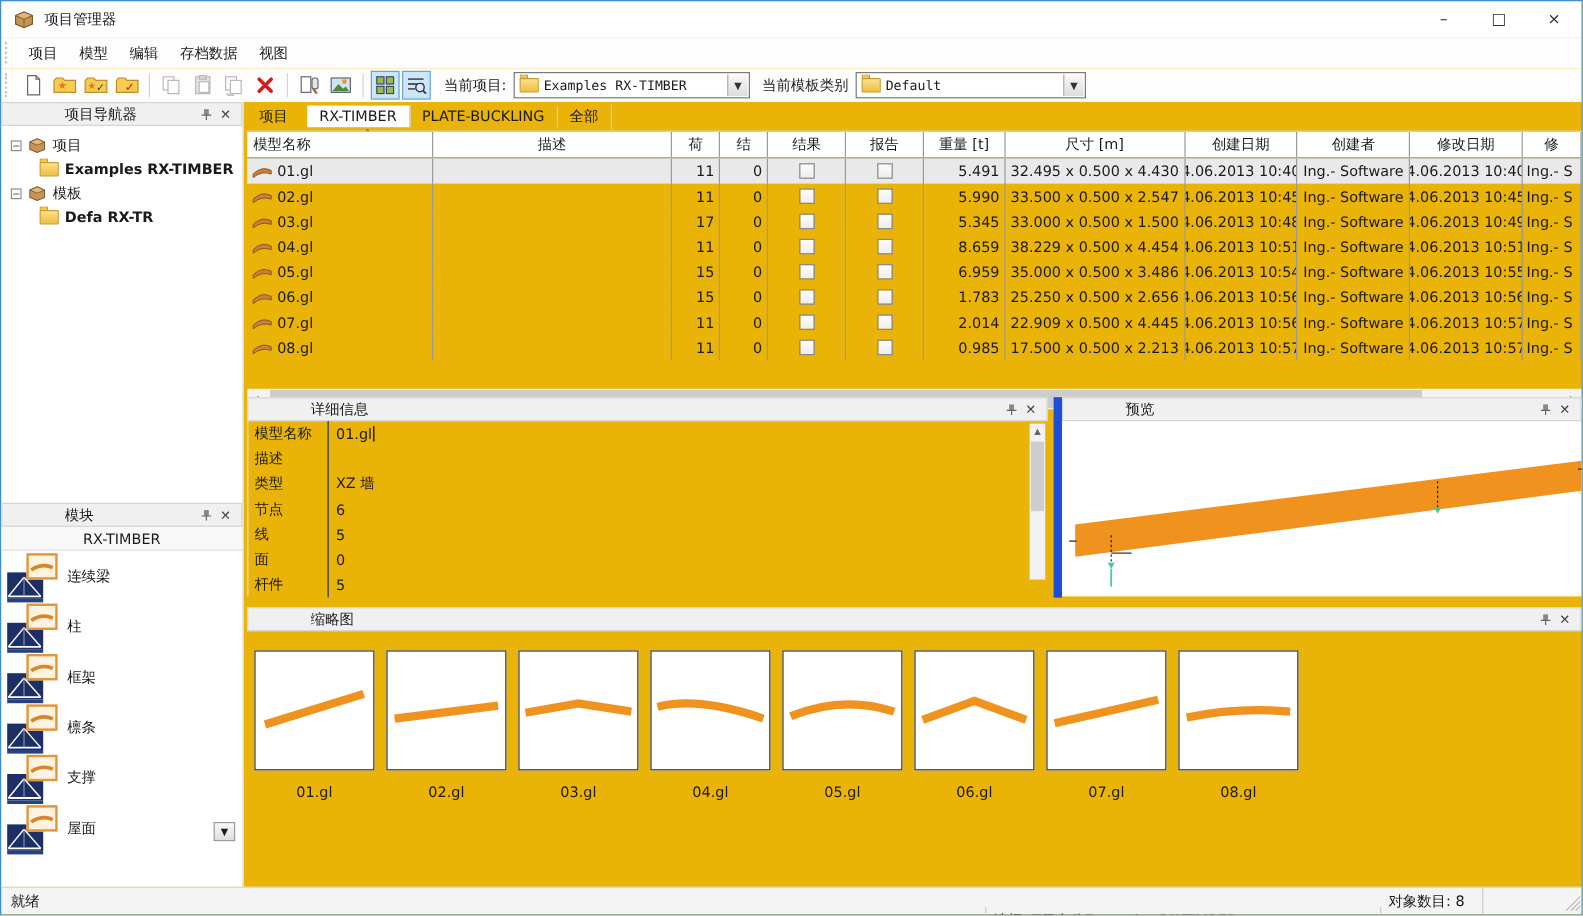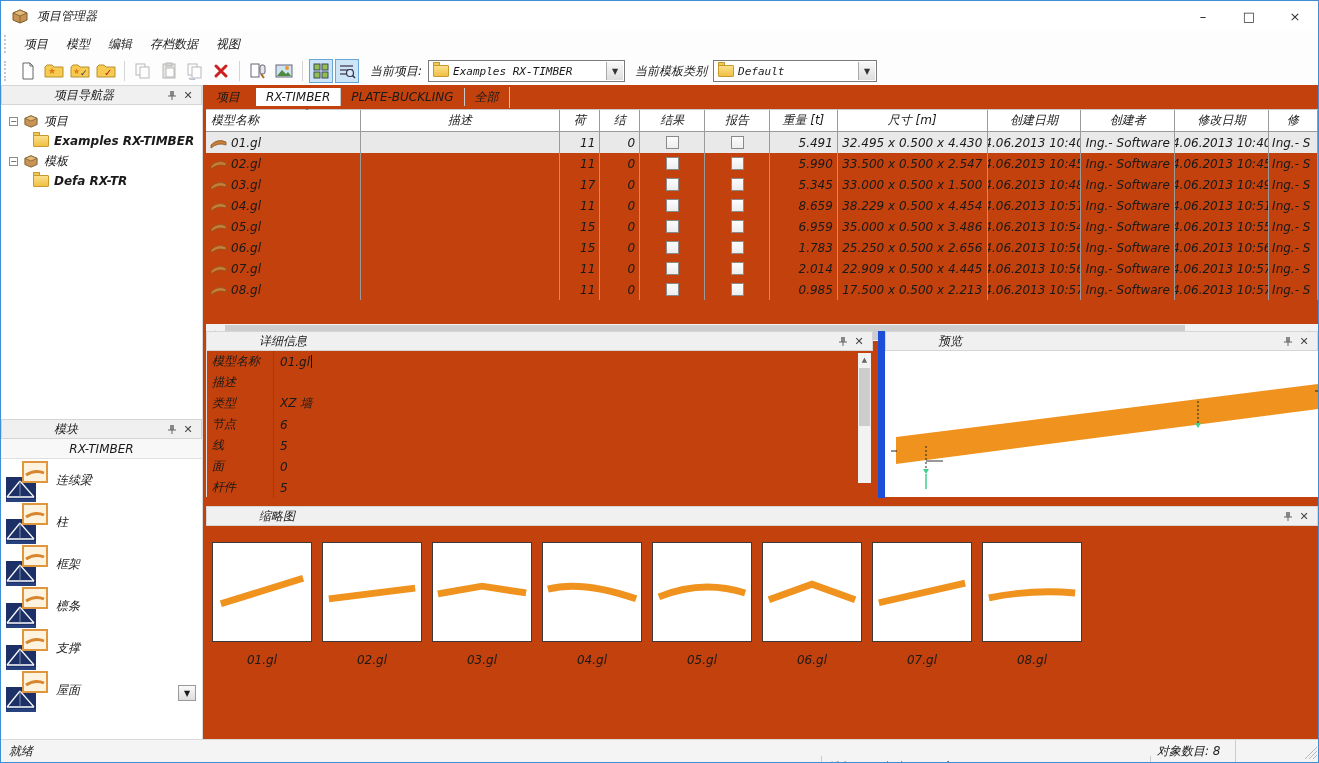--- a/index.html
+++ b/index.html
@@ -1,17 +1,17 @@
 <!DOCTYPE html>
 <html><head>
 <meta charset="utf-8">
 <style>
   * { margin:0; padding:0; box-sizing:border-box; }
   html,body { width:1319px; height:763px; font-family:"DejaVu Sans","Liberation Sans",sans-serif; font-size:12px; color:#1a1a1a; background:#fff; }
-  .window { position:relative; width:1319px; height:763px; border:1px solid #3f8fd6; background:#c2410c; overflow:hidden;font-style:italic; }
+  .window { position:relative; width:1319px; height:763px; border:1px solid #3f8fd6; background:#eab308; overflow:hidden; }
 
   
   .titlebar { position:absolute; left:0; top:0; width:100%; height:30px; background:#fff; display:flex; align-items:center; }
   .titlebar .appicon { margin-left:10px; width:18px; height:16px; }
   .titlebar .title { margin-left:8px; font-size:12px; }
   .winbtns { position:absolute; right:0; top:0; height:30px; display:flex; }
   .winbtn { width:46px; height:30px; display:flex; align-items:center; justify-content:center; font-size:13px; color:#333; }
 
   
   .menubar { position:absolute; left:0; top:30px; width:100%; height:26px; background:#fdfdfd; display:flex; align-items:center; padding-left:14px; }
@@ -22,21 +22,21 @@
   .toolbar { position:absolute; left:0; top:56px; width:100%; height:28px; background:#fdfdfd; display:flex; align-items:center; padding-left:14px; }
   .tbtn { width:24px; height:24px; display:flex; align-items:center; justify-content:center; margin:0 1px; border:1px solid transparent; }
   .tbtn.disabled { opacity:.45; filter:grayscale(60%); }
   .tbtn.toggled { background:#cde6f7; border:1px solid #66a7d8; }
   .tsep { width:1px; height:20px; background:#d4d4d4; margin:0 5px; }
   .tlabel { margin:0 6px 0 10px; white-space:nowrap; }
   .combo { display:flex; align-items:center; height:22px; border:1px solid #7a7a7a; background:#fff; position:relative; padding-left:4px; }
   .combo .folder16 { margin-right:4px; }
   .combo .cval { font-family:"DejaVu Sans Mono","Liberation Mono",monospace; font-size:11px; }
   .combo .drop { position:absolute; right:1px; top:1px; bottom:1px; width:17px; background:linear-gradient(#f8f8f8,#ddd); border-left:1px solid #aaa; display:flex; align-items:center; justify-content:center; font-size:8px; color:#333; }
-  .combo.w1 { width:197px; } .combo.w2 { width:164px; }
+  .combo.w1 { width:197px; } .combo.w2 { width:192px; }
 
   
   .leftcol { position:absolute; left:0; top:84px; width:202px; bottom:23px; background:#fff; border-right:1px solid #d9d9d9; }
   .paneltitle { height:20px; background:#f0f0f0; border:1px solid #d5d5d5; display:flex; align-items:center; padding:0 5px; position:relative; }
   .paneltitle .pt-label { flex:1;margin-left:47px; }
   .pt-pin, .pt-close { width:16px; height:16px; display:flex; align-items:center; justify-content:center; color:#444; font-size:11px; }
   .navigator { position:absolute; left:0; top:0; width:100%; height:334px; }
   .tree { padding:6px 0 0 8px; }
   .tnode { display:flex; align-items:center; height:20px; }
   .texp { width:9px; height:9px; border:1px solid #8c8c8c; background:#fff; font-size:8px; line-height:7px; text-align:center; color:#333; margin-right:5px; }

